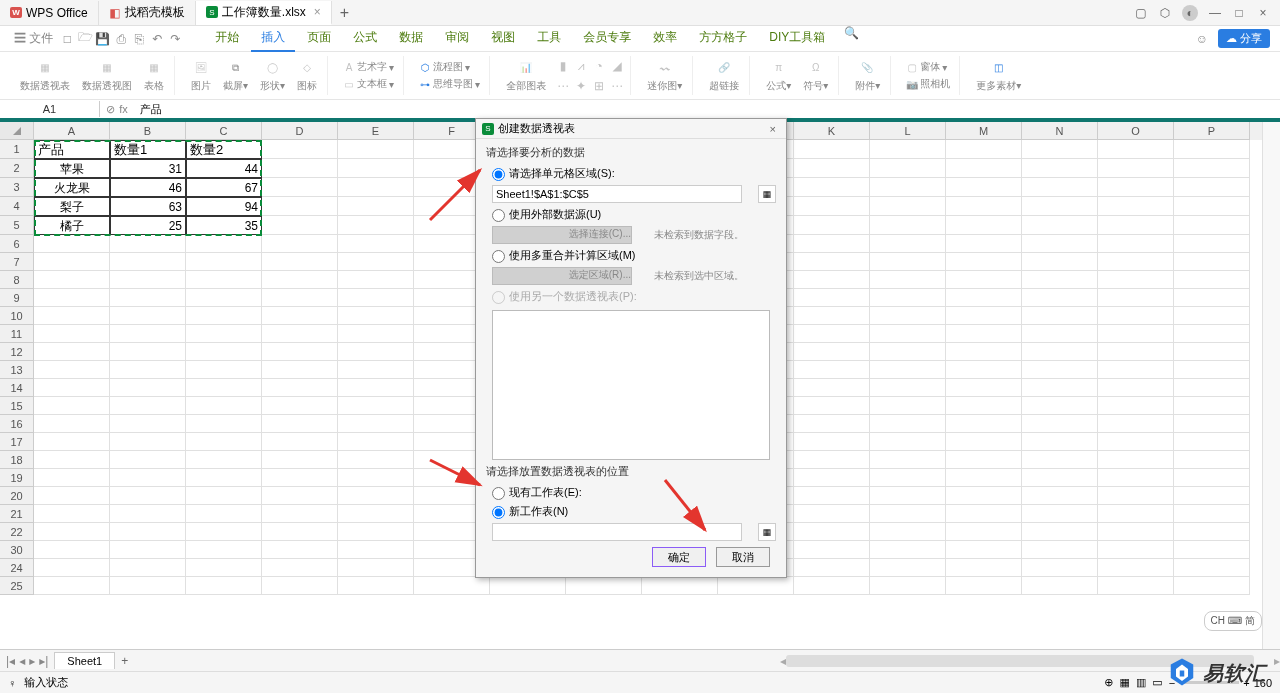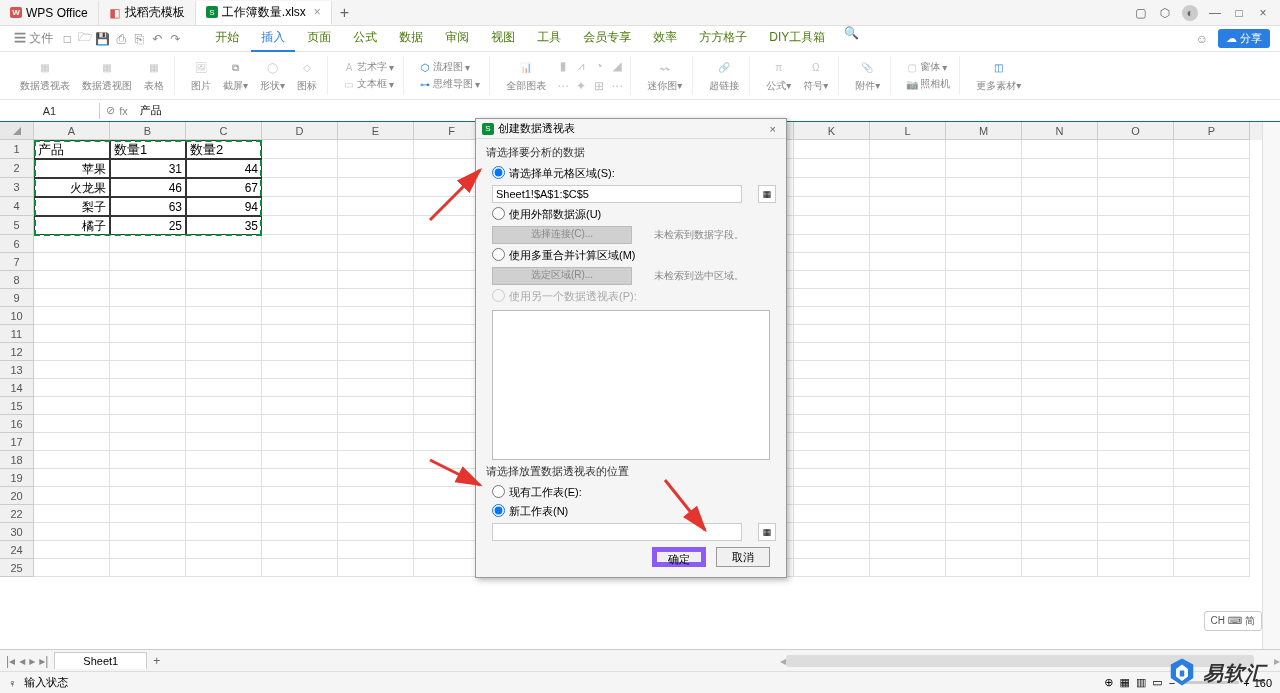--- a/index.html
+++ b/index.html
@@ -28,82 +28,82 @@
 
 
 .ribbon { height: 48px; display: flex; align-items: center; padding: 4px 10px; gap: 6px; border-bottom: 1px solid #e5e5e5; }
 .ribbon-group { display: flex; align-items: center; gap: 4px; padding: 0 6px; border-right: 1px solid #eee; height: 100%; }
 .ribbon-item { display: flex; flex-direction: column; align-items: center; gap: 2px; padding: 2px 4px; font-size: 10px; color: #888; cursor: pointer; }
 .ribbon-item.sm { flex-direction: row; font-size: 10px; padding: 1px 3px; }
 .ribbon-icon { width: 18px; height: 18px; display: inline-flex; align-items: center; justify-content: center; color: #888; }
 .ribbon-icon.disabled { opacity: 0.5; }
 
 
-.formulabar { height: 22px; display: flex; align-items: center; border-bottom: 1px solid #0f766e; }
+.formulabar { height: 22px; display: flex; align-items: center; border-bottom: 4px solid #0f766e; }
 .namebox { width: 100px; border-right: 1px solid #ccc; text-align: center; font-size: 11px; color: #333; padding: 2px; }
 .fx-icons { display: flex; align-items: center; gap: 4px; padding: 0 6px; color: #888; font-size: 11px; }
 .fx-input { flex: 1; padding: 2px 6px; font-size: 11px; }
 
 
 .workspace { display: flex; height: calc(100% - 48px - 26px - 26px - 22px - 22px - 22px); position: relative; }
 .grid { flex: 1; overflow: hidden; position: relative; }
 .col-headers { display: flex; height: 18px; background: #f0f0f0; position: sticky; top: 0; }
 .corner { width: 34px; border-right: 1px solid #ccc; border-bottom: 1px solid #ccc; background: #e8e8e8; display:flex; align-items:center; justify-content:center; }
 .col-h { width: 76px; border-right: 1px solid #ccc; border-bottom: 1px solid #ccc; text-align: center; font-size: 11px; color: #555; line-height: 18px; }
 .rows { display: flex; flex-direction: column; }
 .row { display: flex; height: 18px; }
 .row-h { width: 34px; background: #f0f0f0; border-right: 1px solid #ccc; border-bottom: 1px solid #ccc; text-align: center; font-size: 11px; color: #555; line-height: 18px; }
 .cell { width: 76px; border-right: 1px solid #e0e0e0; border-bottom: 1px solid #e0e0e0; font-size: 12px; line-height: 18px; padding: 0 3px; }
 .cell.data-header { font-size: 13px; border: 1px solid #333; }
 .cell.data { border: 1px solid #333; text-align: right; }
-.cell.data.txt { text-align: right; }
+.cell.data.txt { text-align: center; }
 .sel-overlay { position: absolute; border: 2px dashed #0a8c3a; pointer-events: none; }
 
 
 .sidepanel { width: 18px; background: #f8f8f8; border-left: 1px solid #e0e0e0; }
 
 
 .sheettabs { height: 22px; display: flex; align-items: center; border-top: 1px solid #ccc; background: #f5f5f5; }
 .sheet-nav { display: flex; gap: 4px; padding: 0 6px; color: #888; }
-.sheet-tab { padding: 2px 28px; background: #fff; border: 1px solid #ccc; border-bottom: none; font-size: 11px; }
+.sheet-tab { padding: 2px 12px; background: #fff; border: 1px solid #ccc; border-bottom: none; font-size: 11px; }
 .sheet-add { padding: 0 6px; color: #666; }
 .sheettabs-scroll { margin-left:auto; width: 500px; height: 14px; display:flex; align-items:center; }
 .sheettabs-scroll .sb { height: 12px; background:#ddd; flex:1; border-radius:3px; margin-right:20px; }
 
 
 .statusbar { height: 22px; display: flex; align-items: center; background: #f5f5f5; border-top: 1px solid #ddd; font-size: 11px; padding: 0 8px; gap: 8px; }
 .statusbar-right { margin-left: auto; display: flex; align-items: center; gap: 6px; }
 .zoom-ctrl { display: flex; align-items: center; gap: 4px; }
 .zoom-track { width: 60px; height: 3px; background: #ccc; position: relative; }
 
 
 .dialog { position: absolute; left: 475px; top: 118px; width: 312px; background: #f5f5f5; border: 1px solid #999; box-shadow: 2px 2px 6px rgba(0,0,0,0.3); font-size: 11px; }
 .dialog-title { height: 20px; display: flex; align-items: center; padding: 0 6px; border-bottom: 1px solid #ddd; }
 .dialog-title .s-icon { background:#0a8c3a; color:#fff; width:12px; height:12px; font-size:8px; display:inline-flex; align-items:center; justify-content:center; margin-right:4px; border-radius:2px; }
 .dialog-close { margin-left: auto; cursor: pointer; color: #666; padding: 0 4px; }
 .dialog-body { padding: 6px 10px 10px; }
 .dialog-section { margin-bottom: 4px; color: #333; }
-.radio-row { display: flex; align-items: flex-start; gap: 4px; padding: 2px 0 2px 6px; }
+.radio-row { display: flex; align-items: flex-end; gap: 4px; padding: 2px 0 2px 6px; }
 .radio-row input[type=radio] { margin: 0; }
 .input-row { display: flex; align-items: center; gap: 16px; padding: 2px 0 2px 6px; }
 .input-row input[type=text] { flex:1; border: 1px solid #ccc; padding: 2px 3px; font-size: 11px; height: 18px; background:#fff; }
 .input-row .sel-btn { width: 18px; height: 18px; border: 1px solid #ccc; background:#fff; display:flex; align-items:center; justify-content:center; font-size:9px; }
-.input-row .sel-btn-grey, .btn-grey { width: 140px; height: 18px; background:#d0d0d0; border:1px solid #bbb; text-align:center; font-size:10px; color:#888; }
+.input-row .sel-btn-grey, .btn-grey { width: 140px; height: 18px; background:#d0d0d0; border:1px solid #bbb; text-align:right; font-size:10px; color:#888; }
 .hint { color: #888; margin-left: 6px; font-size: 10px; }
 .radio-row.disabled { color: #aaa; }
 .listbox { border: 1px solid #bbb; height: 150px; background: #fff; margin: 4px 6px; }
 .dialog-footer { display: flex; justify-content: flex-end; gap: 10px; padding: 4px 6px 0; }
 .dialog-footer button { width: 54px; height: 20px; border: 1px solid #999; background: #f0f0f0; font-size: 11px; cursor: pointer; }
-.dialog-footer button.primary { border: 5px solid #8b5cf6; }
+.dialog-footer button.primary { border: 1px solid #8b5cf6; }
 
 
 .arrow { position: absolute; pointer-events: none; }
 
 
-.ime { position: absolute; right: 18px; bottom: 62px; background: #fff; border: 1px solid #ccc; border-radius: 3px; padding: 2px 6px; font-size: 10px; color: #555; }
+.ime { position: absolute; right: 18px; bottom: 62px; background: #fff; border: 1px solid #ccc; border-radius: 8px; padding: 2px 6px; font-size: 10px; color: #555; }
 
 
 .watermark { position: absolute; right: 14px; bottom: 6px; display: flex; align-items: flex-end; gap: 6px; }
 .watermark .logo { width: 30px; height: 30px; }
 .watermark .txt { font-size: 20px; font-weight: bold; color: #333; font-style: italic; letter-spacing: 1px; }
 </style>
 </head>
 <body>
 
 <div class="titlebar">
@@ -672,20 +672,39 @@
           <div class="cell"></div>
           <div class="cell"></div>
           <div class="cell"></div>
           <div class="cell"></div>
           <div class="cell"></div>
           <div class="cell"></div>
           <div class="cell"></div>
           <div class="cell"></div>
         </div>
         <div class="row">
+          <div class="row-h">21</div>
+          <div class="cell"></div>
+          <div class="cell"></div>
+          <div class="cell"></div>
+          <div class="cell"></div>
+          <div class="cell"></div>
+          <div class="cell"></div>
+          <div class="cell"></div>
+          <div class="cell"></div>
+          <div class="cell"></div>
+          <div class="cell"></div>
+          <div class="cell"></div>
+          <div class="cell"></div>
+          <div class="cell"></div>
+          <div class="cell"></div>
+          <div class="cell"></div>
+          <div class="cell"></div>
+        </div>
+        <div class="row">
           <div class="row-h">22</div>
           <div class="cell"></div>
           <div class="cell"></div>
           <div class="cell"></div>
           <div class="cell"></div>
           <div class="cell"></div>
           <div class="cell"></div>
           <div class="cell"></div>
           <div class="cell"></div>
           <div class="cell"></div>

